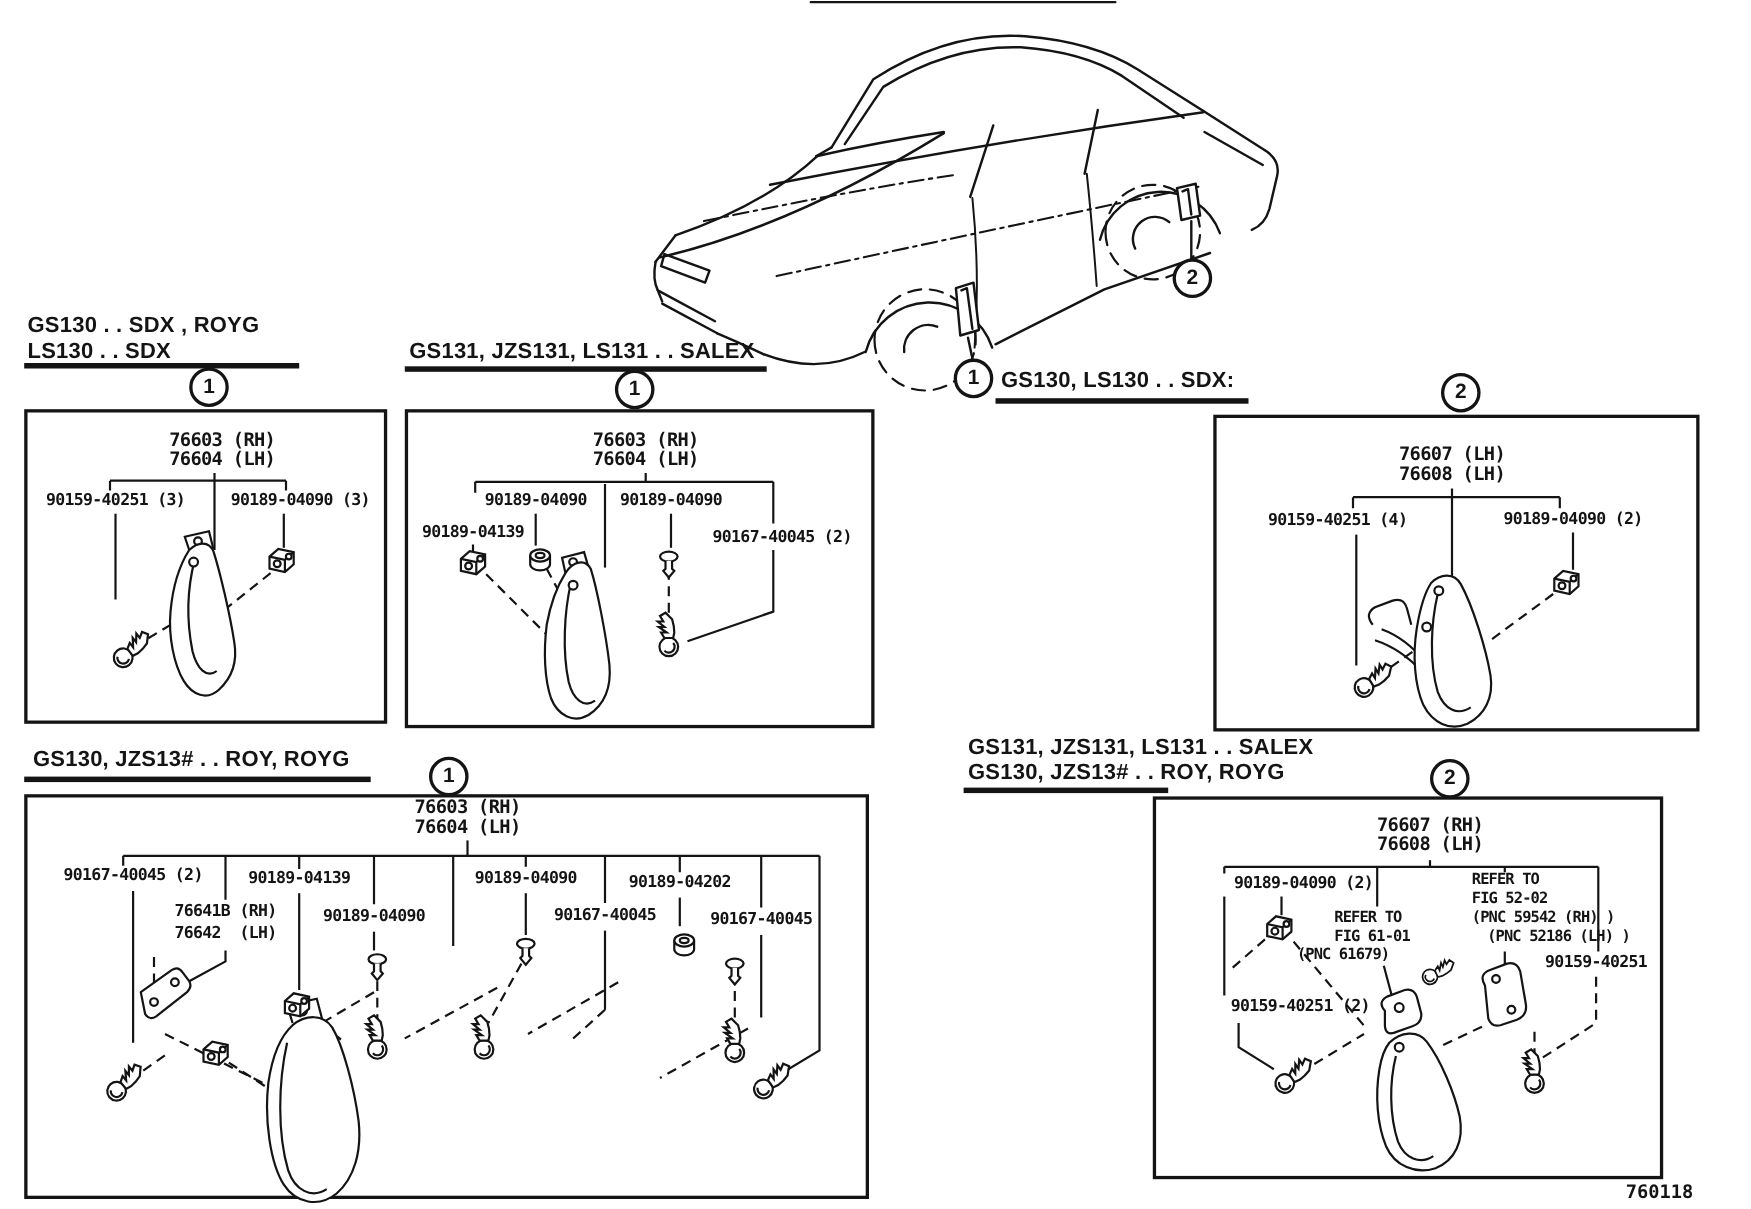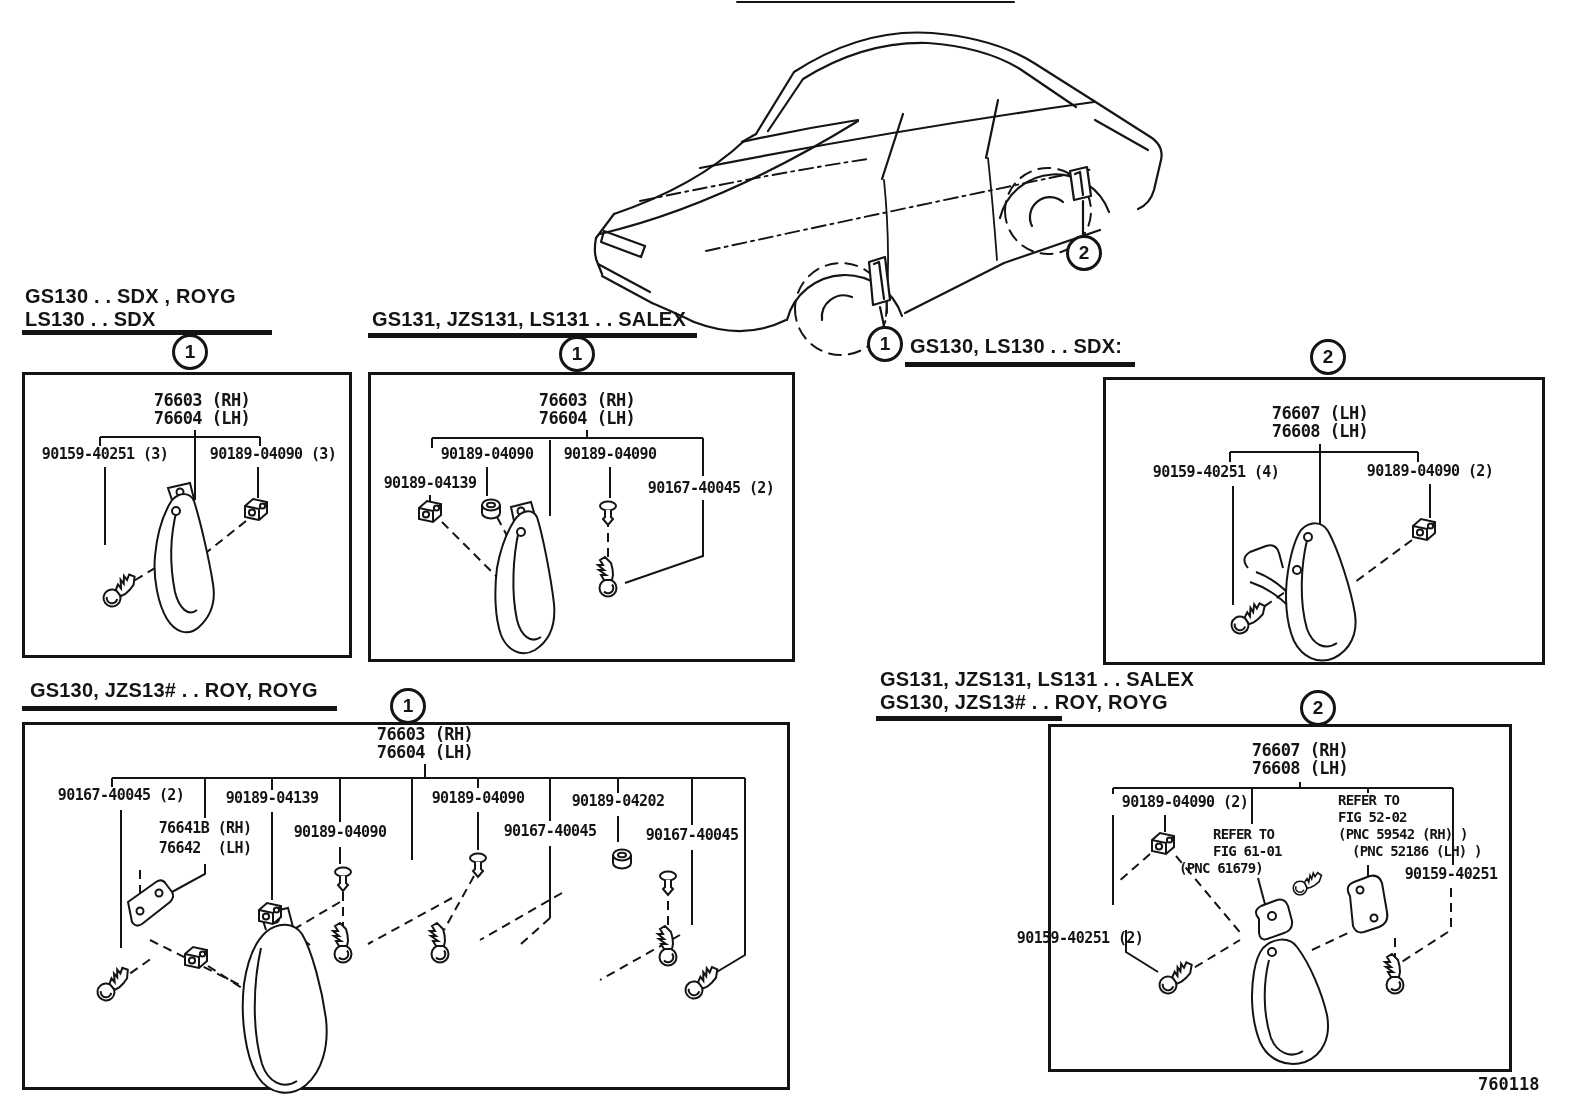--- a/index.html
+++ b/index.html
@@ -319,17 +319,17 @@
   <div class="lbl lg" style="left:1300px;top:759px;">76608 (LH)</div>
   <div class="lbl" style="left:1185px;top:794px;">90189-04090 (2)</div>
   <div class="lbl left" style="left:1213px;top:827px;">REFER TO</div>
   <div class="lbl left" style="left:1213px;top:844px;">FIG 61-01</div>
   <div class="lbl left" style="left:1159px;top:861px;margin-left:20px;">(PNC 61679)</div>
   <div class="lbl left" style="left:1338px;top:793px;">REFER TO</div>
   <div class="lbl left" style="left:1338px;top:810px;">FIG 52-02</div>
   <div class="lbl left" style="left:1338px;top:827px;">(PNC 59542 (RH) )</div>
   <div class="lbl left" style="left:1338px;top:844px;margin-left:14px;">(PNC 52186 (LH) )</div>
   <div class="lbl" style="left:1451px;top:866px;">90159-40251</div>
-  <div class="lbl" style="left:1080px;top:906px;margin-top:24px;">90159-40251 (2)</div>
+  <div class="lbl" style="left:1182px;top:906px;">90159-40251 (2)</div>
 
   <div class="footer-code" style="left:1478px;top:1074px;">760118</div>
 
 </div>
 
 </body></html>

